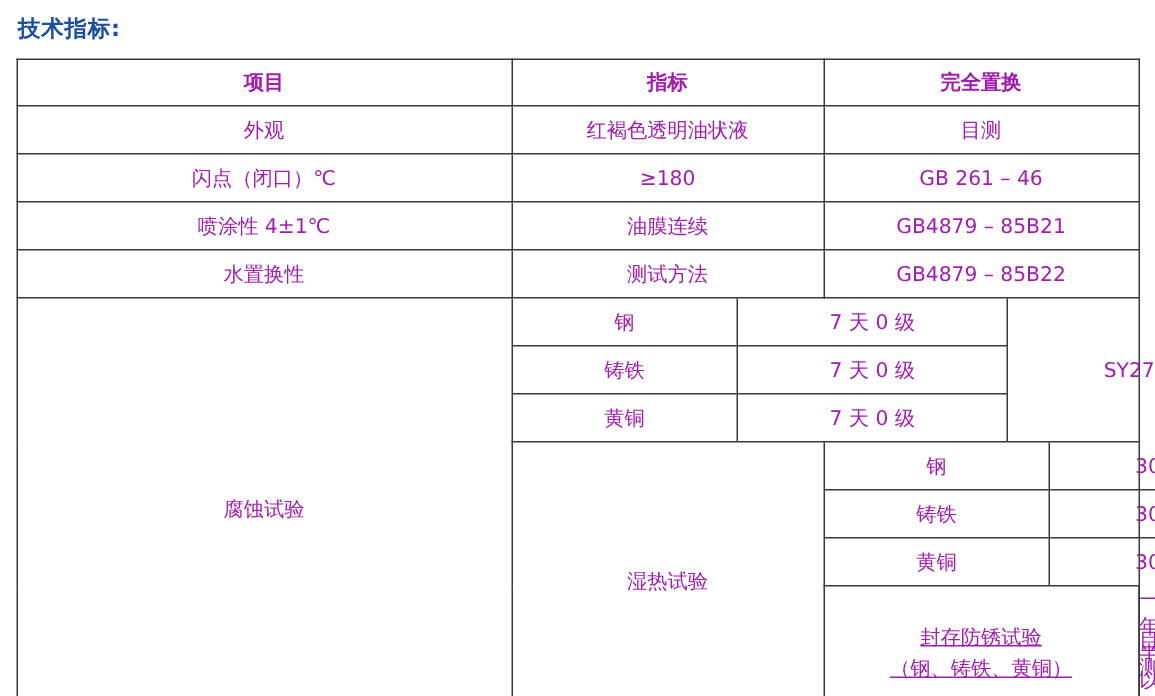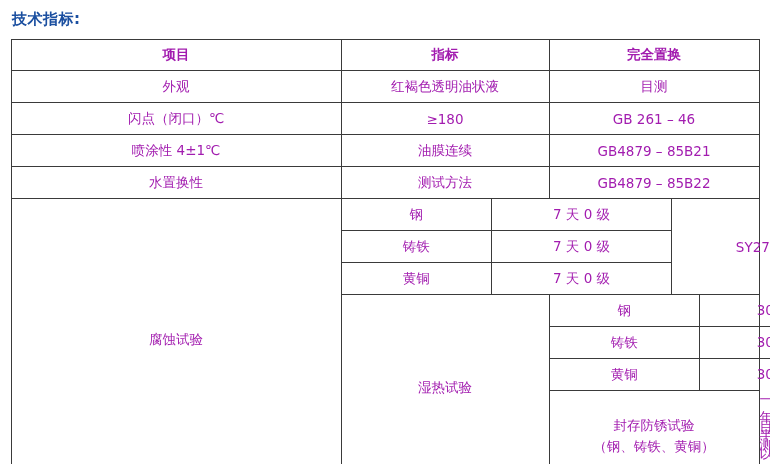--- a/index.html
+++ b/index.html
@@ -53,21 +53,21 @@
   .col-index { width: 208px; }
   .col-method { width: 210px; }
   .inner {
     border-collapse: collapse;
     width: 100%;
     table-layout: fixed;
   }
   .two-line {
     line-height: 1.55;
   }
-  .two-line span { display: block; }
+  .two-line span { display: block; text-decoration: underline; }
   td.nopad { padding: 0; }
 </style>
 </head>
 <body>
 
 <div class="page">
 
   <div class="doc-title">技术指标:</div>
 
   <table class="spec">

